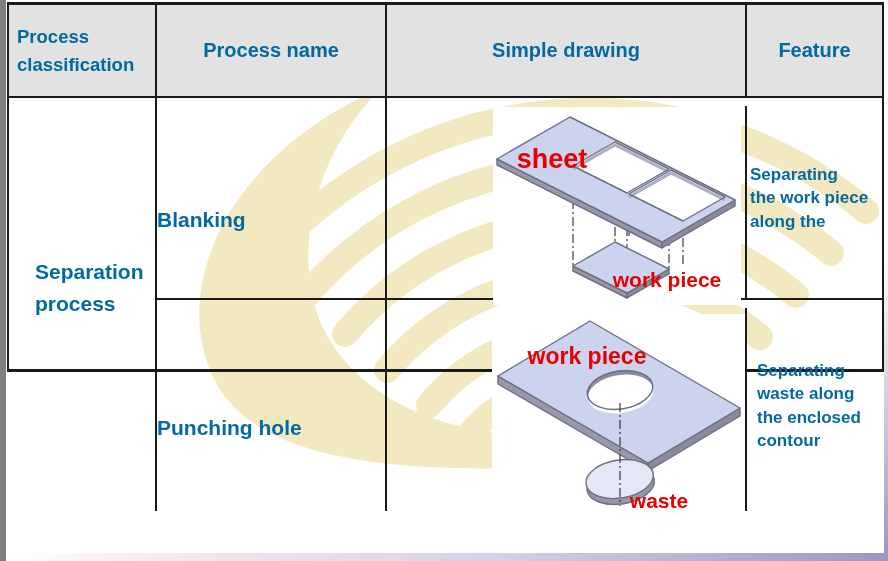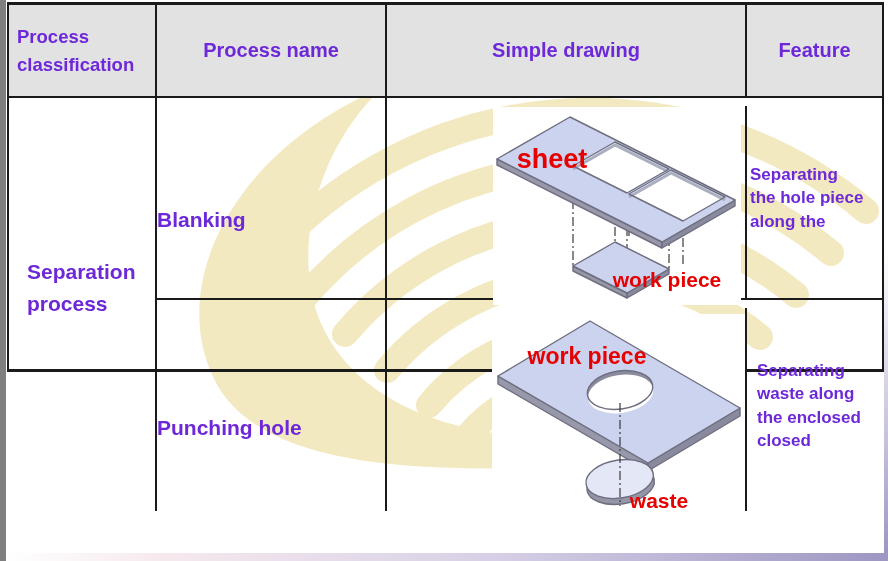--- a/index.html
+++ b/index.html
@@ -16,30 +16,30 @@
   .right-strip{position:absolute;right:0;top:0;bottom:8px;width:4px;
     background:linear-gradient(180deg,rgba(255,255,255,0) 0%,rgba(255,255,255,0) 45%,#c6c0db 80%,#9d96c2 100%);}
   
   .wm{position:absolute;left:0;top:0;}
   
   .tbl{
     position:absolute;left:7px;top:2px;width:877px;height:370px;
     display:grid;grid-template-columns:148px 230px 360px auto;
     grid-template-rows:93px 202px auto;
     border:2px solid #1a1a1a;border-top-width:3px;border-bottom-width:3px;
-    box-sizing:border-box;color:#6d28d9;font-weight:bold;
+    box-sizing:border-box;color:#0369a1;font-weight:bold;
   }
   .cell{border-right:2px solid #1a1a1a;border-bottom:2px solid #1a1a1a;box-sizing:border-box;position:relative;}
   .last-col{border-right:none;}
   .last-row{border-bottom:none;}
   .hdr{background:#e2e2e2;display:flex;align-items:center;font-size:20px;}
   .hdr.centered{justify-content:center;text-align:center;}
   .hdr-c1{font-size:18.5px;padding-left:8px;line-height:1.5;overflow:hidden;}
   .cls-cell{grid-column:1;grid-row:2/4;display:flex;align-items:center;}
-  .cls-text{padding-left:18px;font-size:21px;line-height:1.5;margin-top:-34px;}
+  .cls-text{padding-left:26px;font-size:21px;line-height:1.5;margin-top:-34px;}
   .name-cell{display:flex;align-items:center;font-size:21px;}
   .name-cell .nm{margin-top:44px;}
   .feat-cell{display:flex;flex-direction:column;justify-content:center;font-size:17px;line-height:1.38;}
   .feat-cell .ln{white-space:nowrap;}
   .feat-1{padding-left:3px;}
   .feat-2{padding-left:10px;}
   .draw-cell{padding:0;margin-top:8px;}
   .draw-cell svg{display:block;}
   .iso-label{fill:#e60000;font-weight:bold;}
   .dashdot{stroke:#3a3a3a;stroke-width:1.2;stroke-dasharray:9 3 2 3;fill:none;}
@@ -126,21 +126,21 @@
           <polygon class="edge" points="240,187 282,163 282,168 240,192" fill="#8a8a9e"></polygon>
           <polygon class="edge" points="228,136 282,163 240,187 186,160" fill="#ccd3ee"></polygon>
         </g>
         <text class="iso-label" x="165" y="62" font-size="27" text-anchor="middle">sheet</text>
         <text class="iso-label" x="280" y="181" font-size="21" text-anchor="middle">work piece</text>
       </svg>
     </div>
 
     <div class="cell feat-cell feat-1 last-col">
       <div class="ln">Separating</div>
-      <div class="ln">the hole piece</div>
+      <div class="ln">the work piece</div>
       <div class="ln">along the</div>
     </div>
 
     <div class="cell name-cell last-row">
       <span class="nm">Punching hole</span>
     </div>
 
     <div class="cell draw-cell last-row">
       <svg width="358" height="203" viewBox="0 0 358 203">
         <rect x="105" y="6" width="256" height="196" fill="#ffffff"></rect>
@@ -163,21 +163,21 @@
         <line class="dashdot" x1="233" y1="95" x2="233" y2="198"></line>
         <text class="iso-label" x="200" y="56" font-size="23" text-anchor="middle">work piece</text>
         <text class="iso-label" x="272" y="200" font-size="21" text-anchor="middle">waste</text>
       </svg>
     </div>
 
     <div class="cell feat-cell feat-2 last-col last-row">
       <div class="ln">Separating</div>
       <div class="ln">waste along</div>
       <div class="ln">the enclosed</div>
-      <div class="ln">closed</div>
+      <div class="ln">contour</div>
     </div>
 
   </div>
 
   <div class="left-strip"></div>
   <div class="right-strip"></div>
   <div class="bottom-bar"></div>
 
 </div>
 

